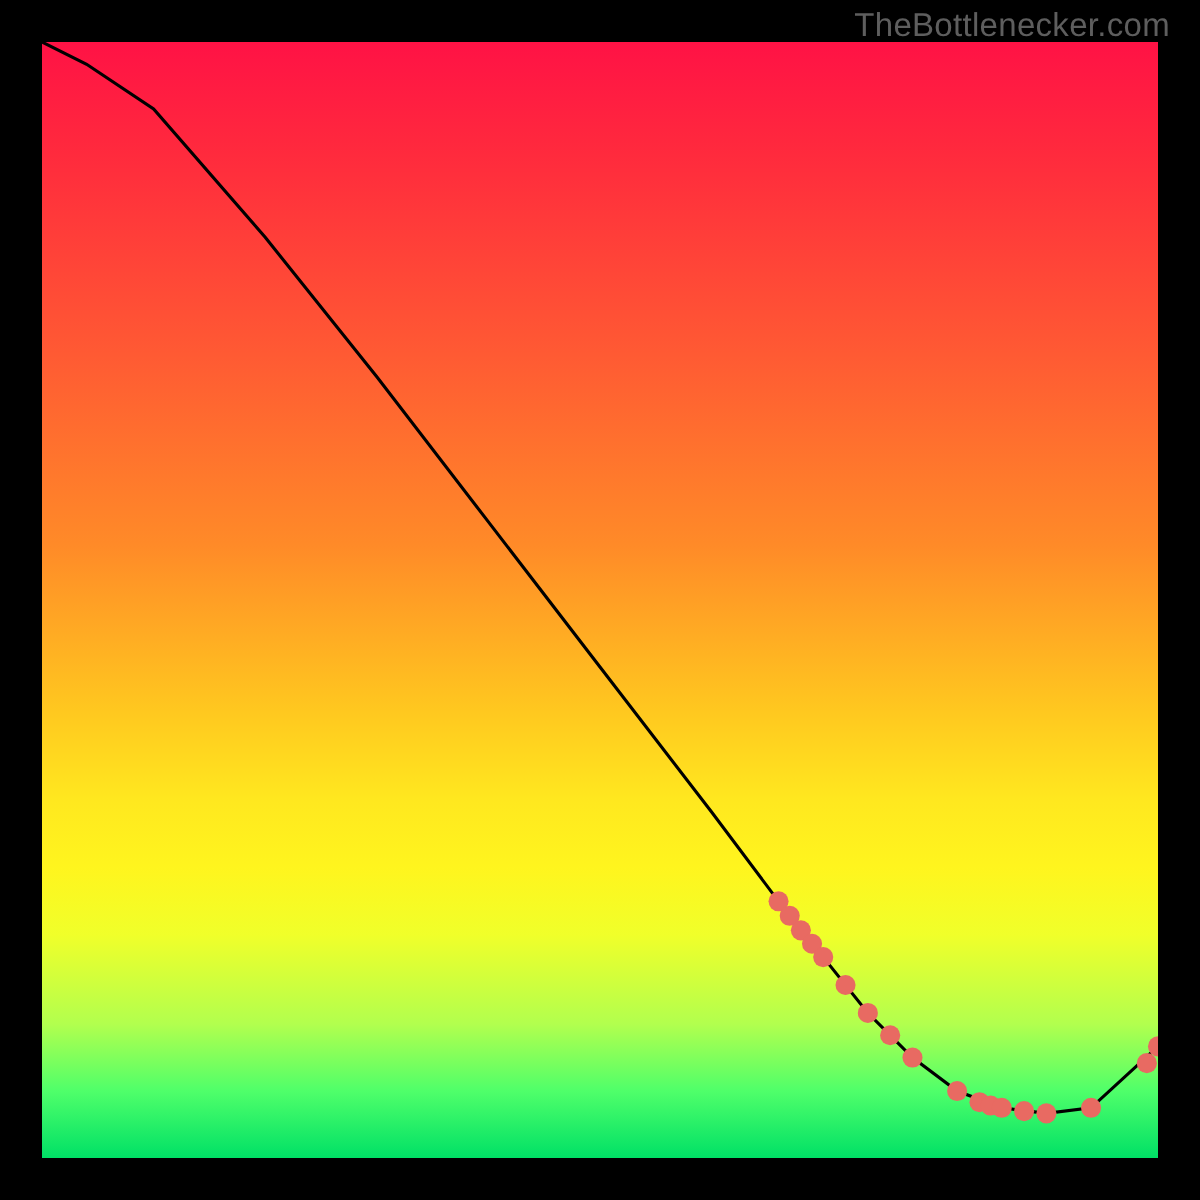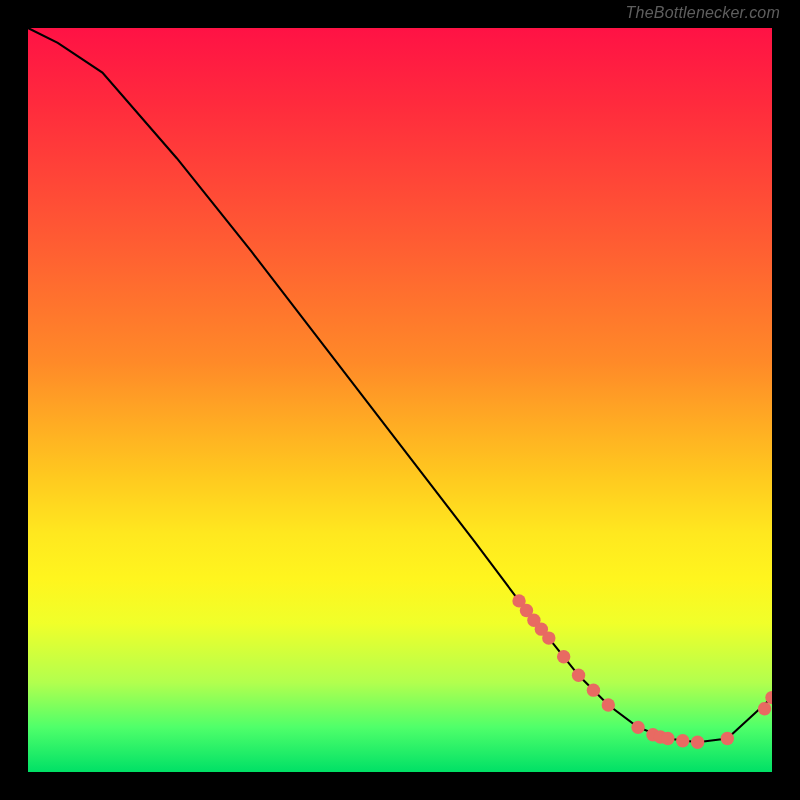--- a/index.html
+++ b/index.html
@@ -14,24 +14,23 @@
   .wrap {
     position: relative;
     width: 800px;
     height: 800px;
   }
   .label-source {
     position: absolute;
     top: 4px;
     right: 20px;
     color: #5e5e5e;
-    font-size: 16px;
+    font-size: 22px;
     letter-spacing: 0.2px;
     user-select: none;
-    font-style: italic;
   }
   .plot {
     position: absolute;
     left: 28px;
     top: 28px;
     width: 744px;
     height: 744px;
   }
   .plot-bg {
     position: absolute;

